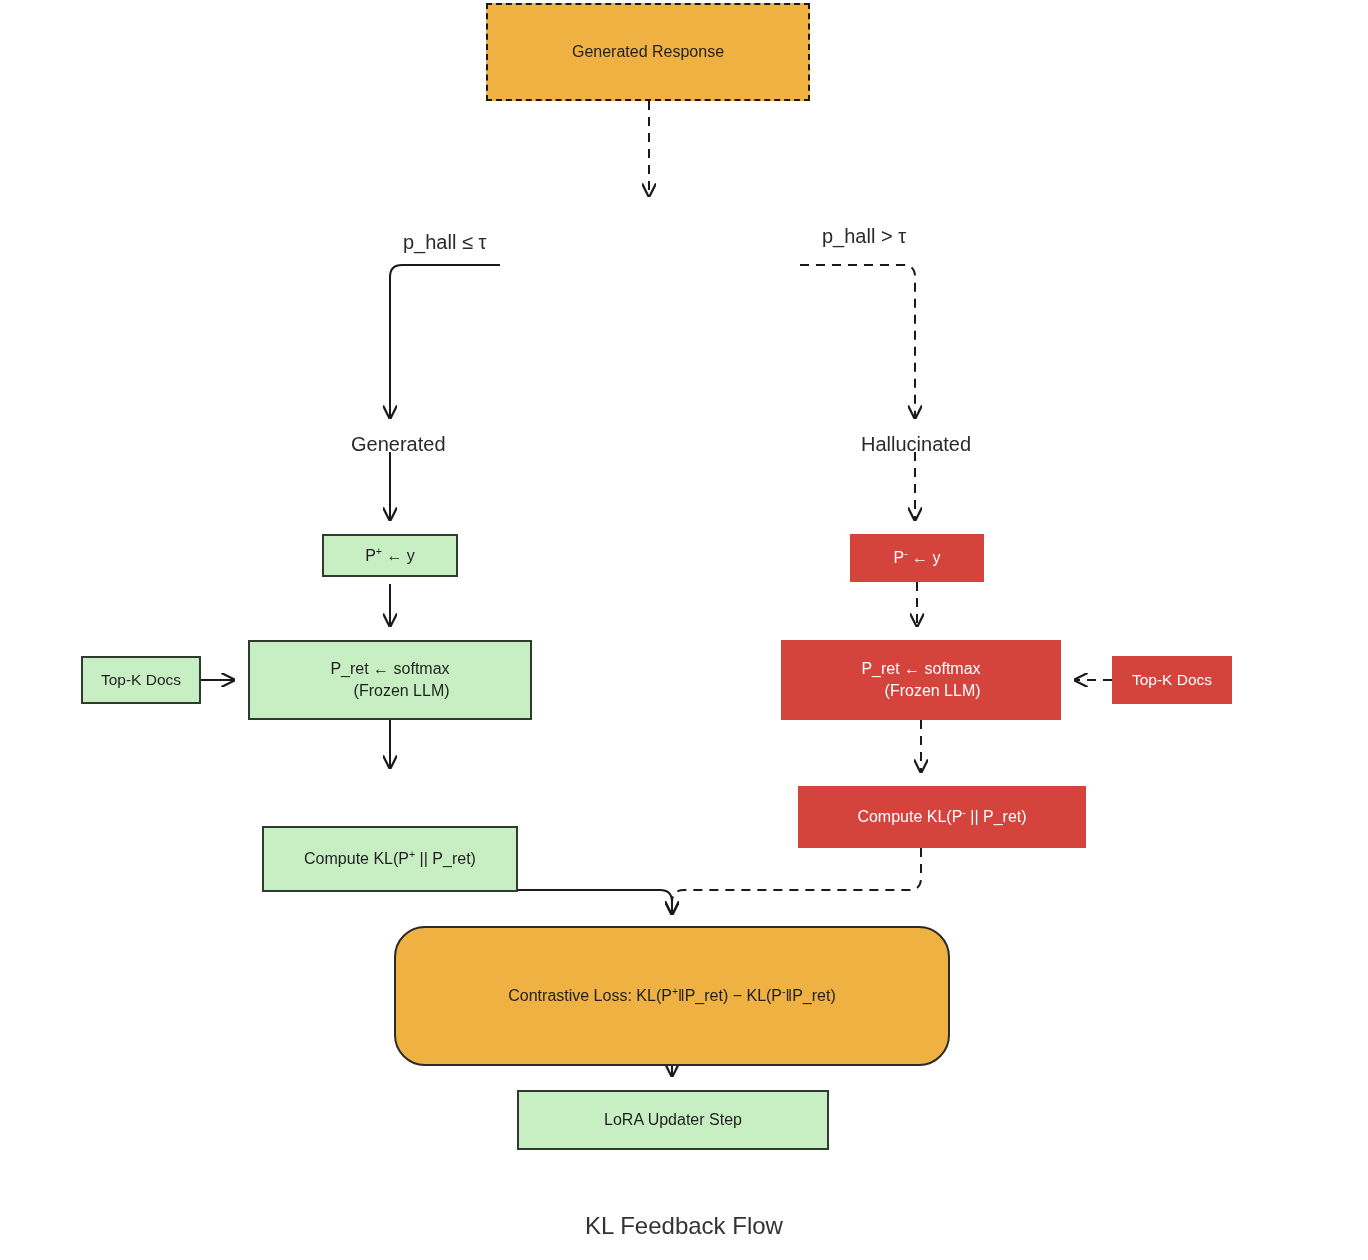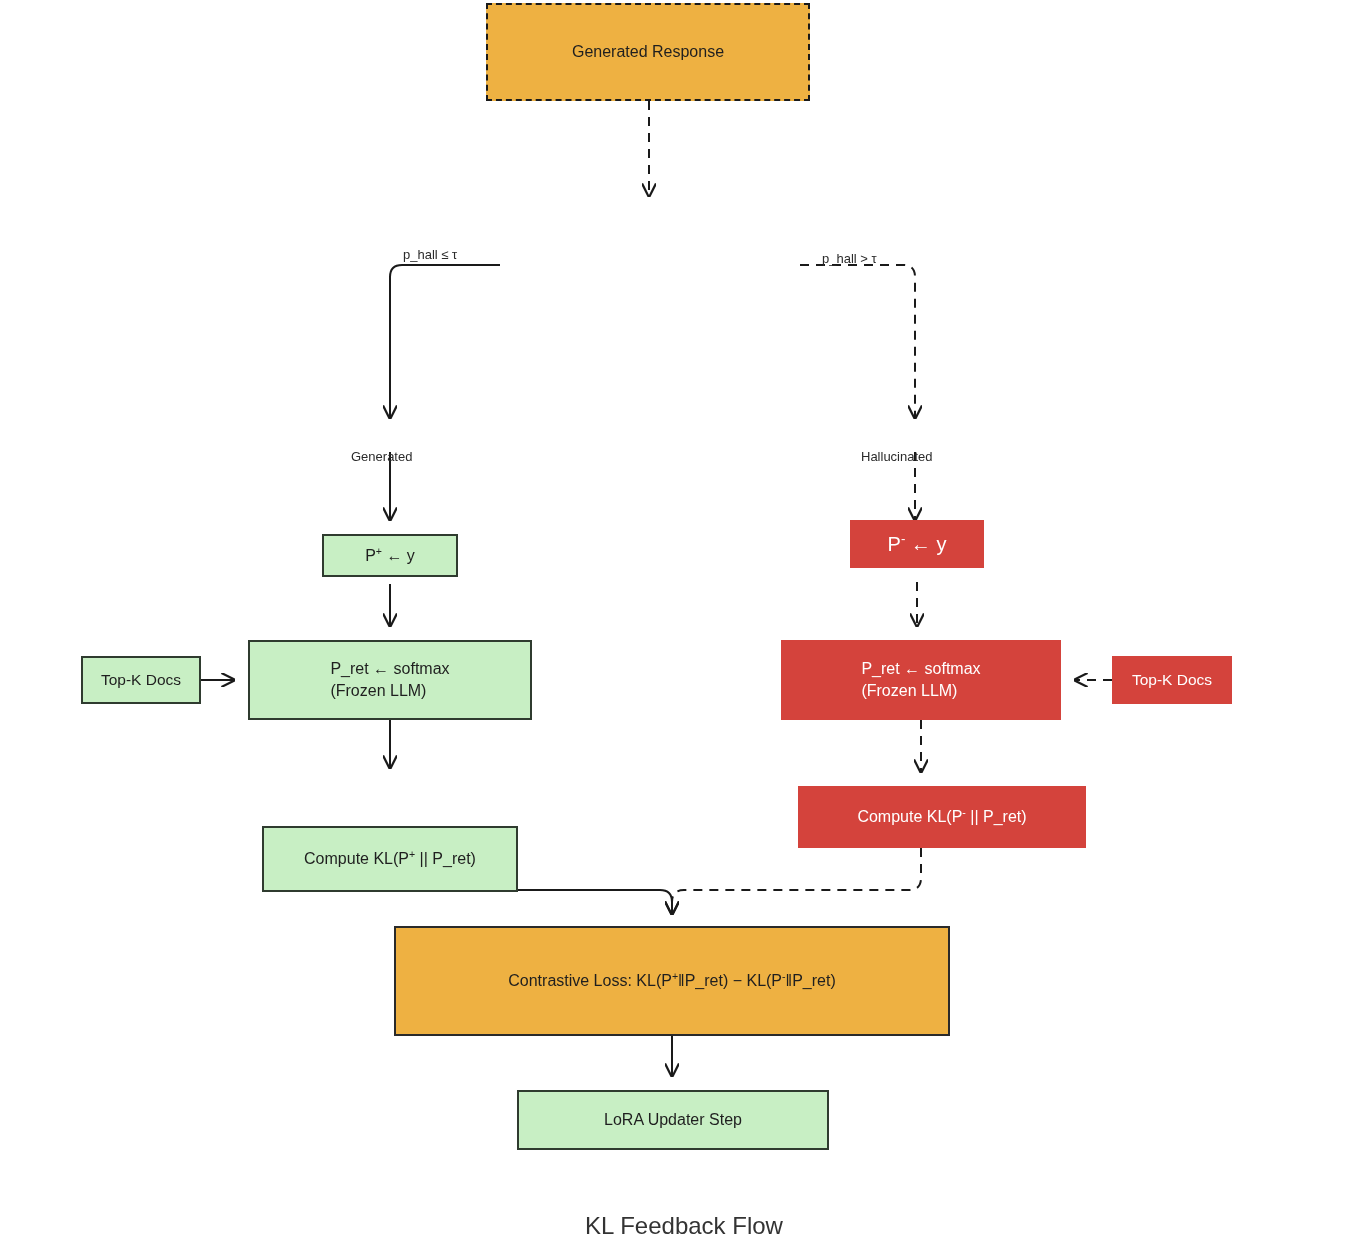--- a/index.html
+++ b/index.html
@@ -25,21 +25,21 @@
     width: 1368px;
     height: 1260px;
     pointer-events: none;
   }
   .node {
     position: absolute;
     box-sizing: border-box;
     display: flex;
     align-items: center;
     justify-content: center;
-    text-align: left;
+    text-align: right;
     line-height: 1.35;
     white-space: pre-line;
     z-index: 2;
   }
   .node-orange {
     background: #eeb142;
     border: 2px dashed #1a1a1a;
     color: #1f1f1f;
   }
   .node-orange-solid {
@@ -52,25 +52,24 @@
     border: 2px solid #2f3b2f;
     color: #1f1f1f;
   }
   .node-red {
     background: #d4433c;
     border: 2px solid #d4433c;
     color: #ffffff;
   }
   .edge-label {
     position: absolute;
-    font-size: 13px;
+    font-size: 20px;
     color: #2b2b2b;
     white-space: nowrap;
     z-index: 3;
-    margin-top: 16px;
   }
   #diagram-title {
     position: absolute;
     left: 0;
     top: 1212px;
     width: 1368px;
     text-align: center;
     font-size: 24px;
     color: #333333;
   }
@@ -124,21 +123,21 @@
 
   <div class="node node-orange" style="left:486px; top:3px; width:324px; height:98px; font-size:16px;">
     <span>Generated Response</span>
   </div>
 
 
   <div class="node node-green" style="left:322px; top:534px; width:136px; height:43px; font-size:16px;">
     <span>P<sup>+</sup> ← y</span>
   </div>
 
-  <div class="node node-red" style="left:850px; top:520px; width:134px; height:48px; font-size:20px;">
+  <div class="node node-red" style="left:850px; top:534px; width:134px; height:48px; font-size:16px;">
     <span>P<sup>-</sup> ← y</span>
   </div>
 
   <div class="node node-green" style="left:81px; top:656px; width:120px; height:48px; font-size:15.5px;">
     <span>Top-K Docs</span>
   </div>
 
   <div class="node node-red" style="left:1112px; top:656px; width:120px; height:48px; font-size:15.5px;">
     <span>Top-K Docs</span>
   </div>
@@ -154,31 +153,31 @@
   </div>
 
   <div class="node node-green" style="left:262px; top:826px; width:256px; height:66px; font-size:16px;">
     <span>Compute KL(P<sup>+</sup> || P_ret)</span>
   </div>
 
   <div class="node node-red" style="left:798px; top:786px; width:288px; height:62px; font-size:16px;">
     <span>Compute KL(P<sup>-</sup> || P_ret)</span>
   </div>
 
-  <div class="node node-orange-solid" style="left:394px; top:926px; width:556px; height:110px; font-size:16px;">
+  <div class="node node-orange-solid" style="left:394px; top:926px; width:556px; height:140px; font-size:16px;border-radius:31px;">
     <span>Contrastive Loss: KL(P<sup>+</sup>‖P_ret) − KL(P<sup>-</sup>‖P_ret)</span>
   </div>
 
   <div class="node node-green" style="left:517px; top:1090px; width:312px; height:60px; font-size:16px;">
     <span>LoRA Updater Step</span>
   </div>
 
   <div class="edge-label" style="left:403px; top:231px;">p_hall ≤ τ</div>
 
-  <div class="edge-label" style="left:822px; top:235px;">p_hall &gt; τ</div>
+  <div class="edge-label" style="left:822px; top:225px;">p_hall &gt; τ</div>
 
   <div class="edge-label" style="left:351px; top:433px;">Generated</div>
 
   <div class="edge-label" style="left:861px; top:433px;">Hallucinated</div>
 
   <div id="diagram-title">KL Feedback Flow</div>
 
 </div>
 
 </body></html>

